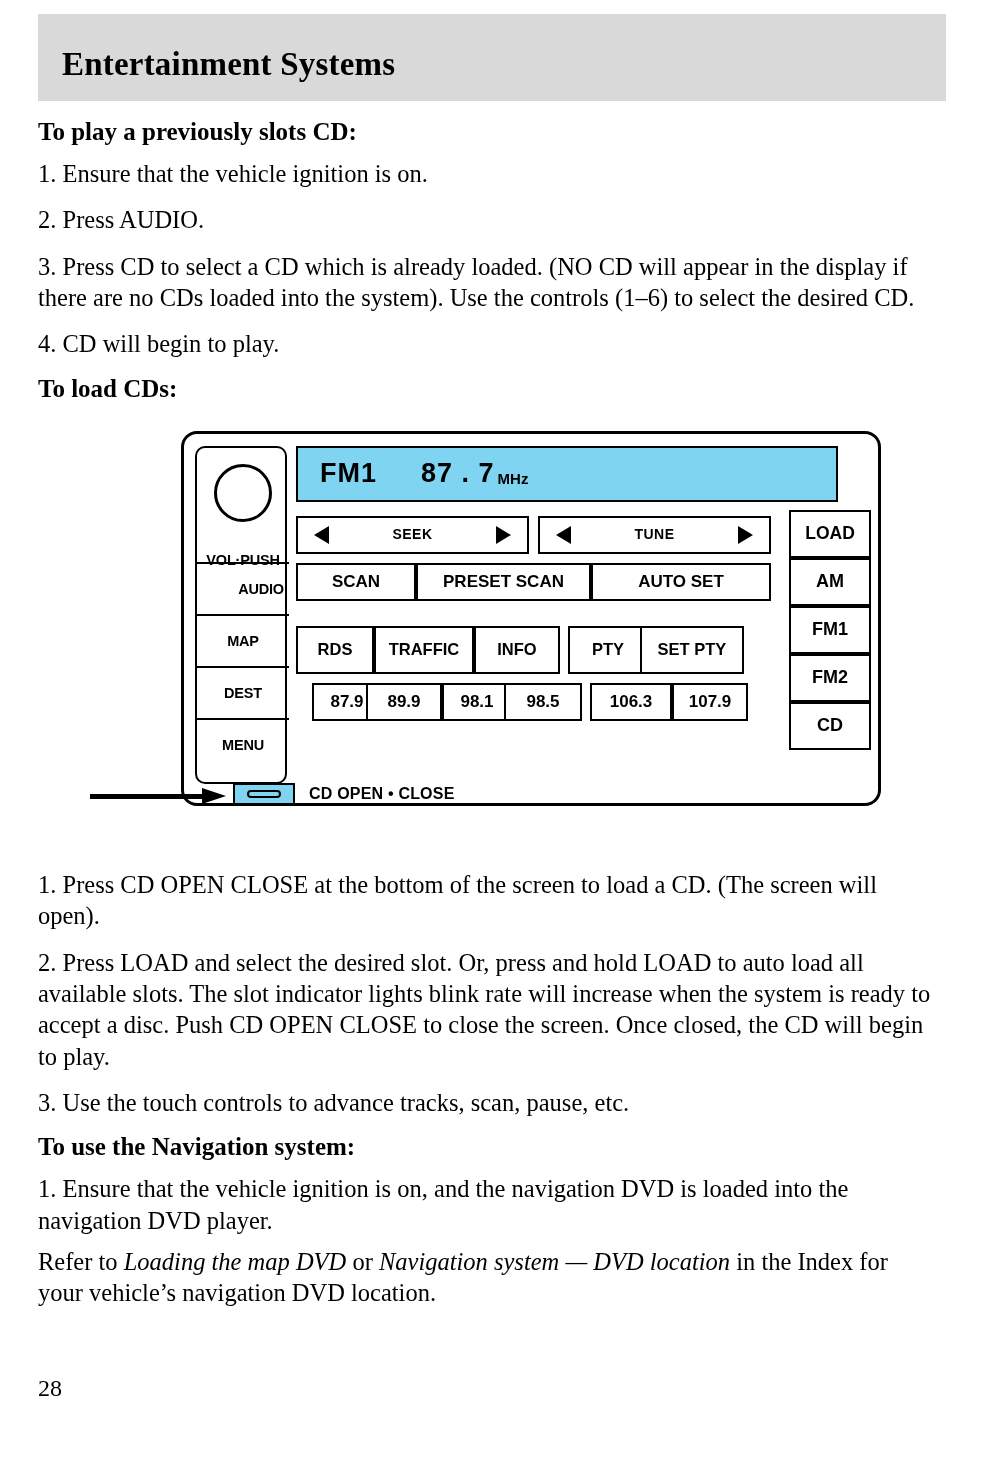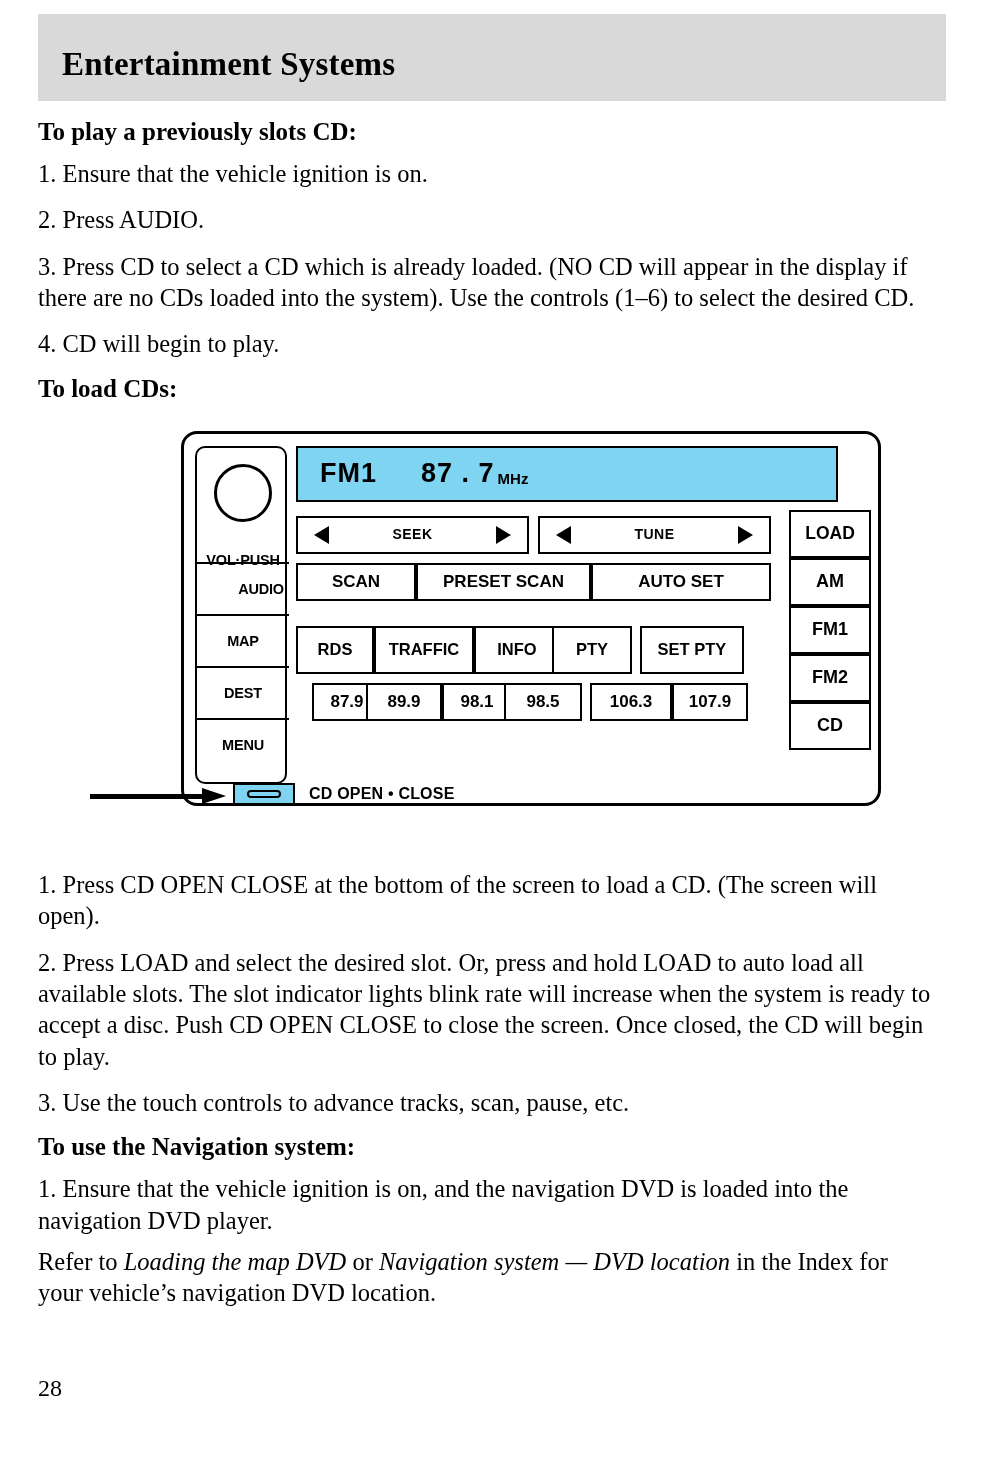--- a/index.html
+++ b/index.html
@@ -175,21 +175,21 @@
   
   .r2 { top: 117px; height: 38px; font-size: 17px; }
   .scan-box { left: 0px; width: 120px; }
   .preset-box { left: 120px; width: 175px; }
   .autoset-box { left: 295px; width: 180px; }
   
   .r3 { top: 180px; height: 48px; font-size: 16.5px; }
   .rds-box { left: 0px; width: 78px; }
   .traffic-box { left: 78px; width: 100px; }
   .info-box { left: 178px; width: 86px; }
-  .pty-box { left: 256px; width: 80px; }
+  .pty-box { left: 272px; width: 80px; }
   .setpty-box { left: 344px; width: 104px; }
   
   .r4 { top: 237px; height: 38px; font-size: 17px; }
   .p0 { left: 16px; width: 70px; }
   .p1 { left: 70px; width: 76px; }
   .p2 { left: 146px; width: 70px; }
   .p3 { left: 208px; width: 78px; }
   .p4 { left: 294px; width: 82px; }
   .p5 { left: 376px; width: 76px; }
 

